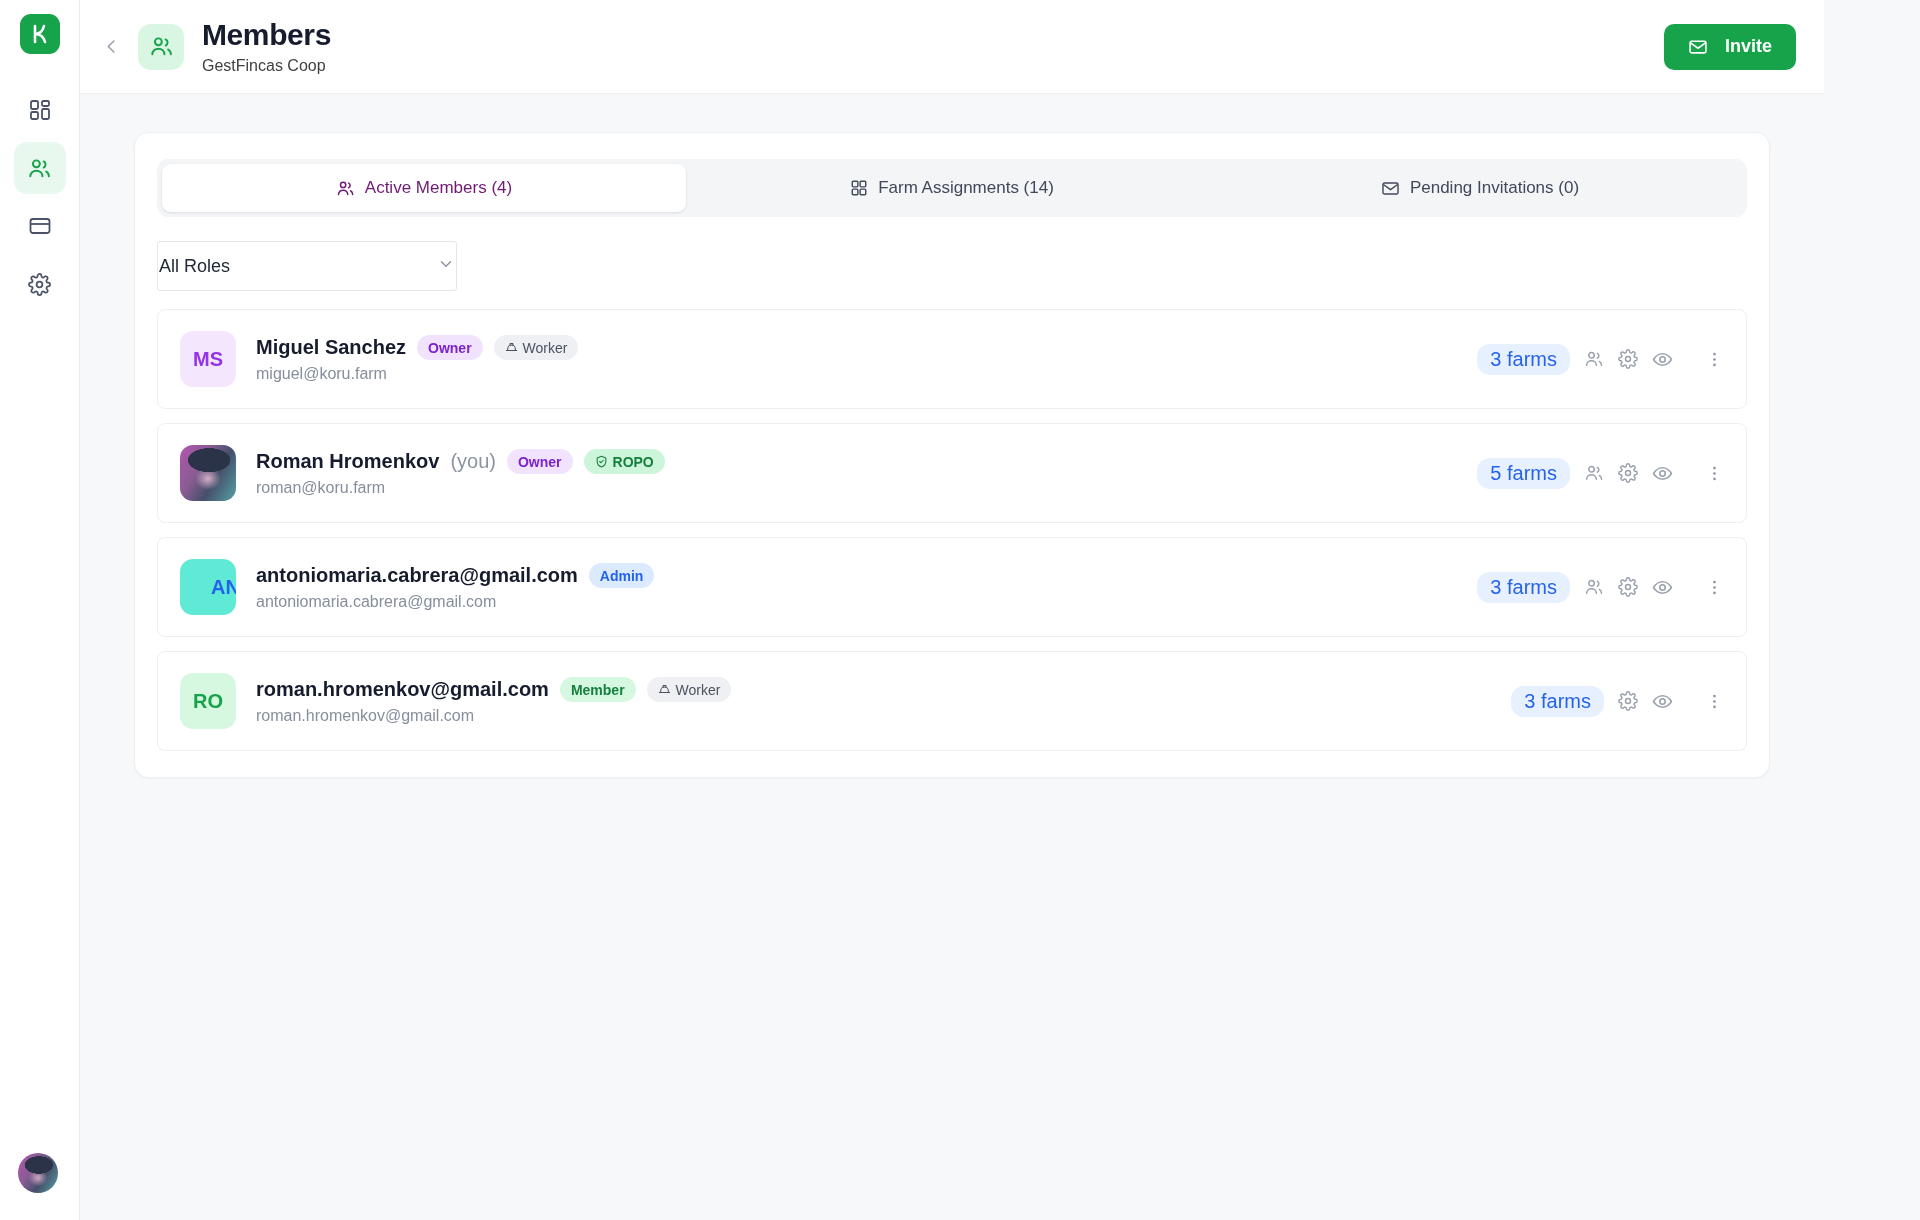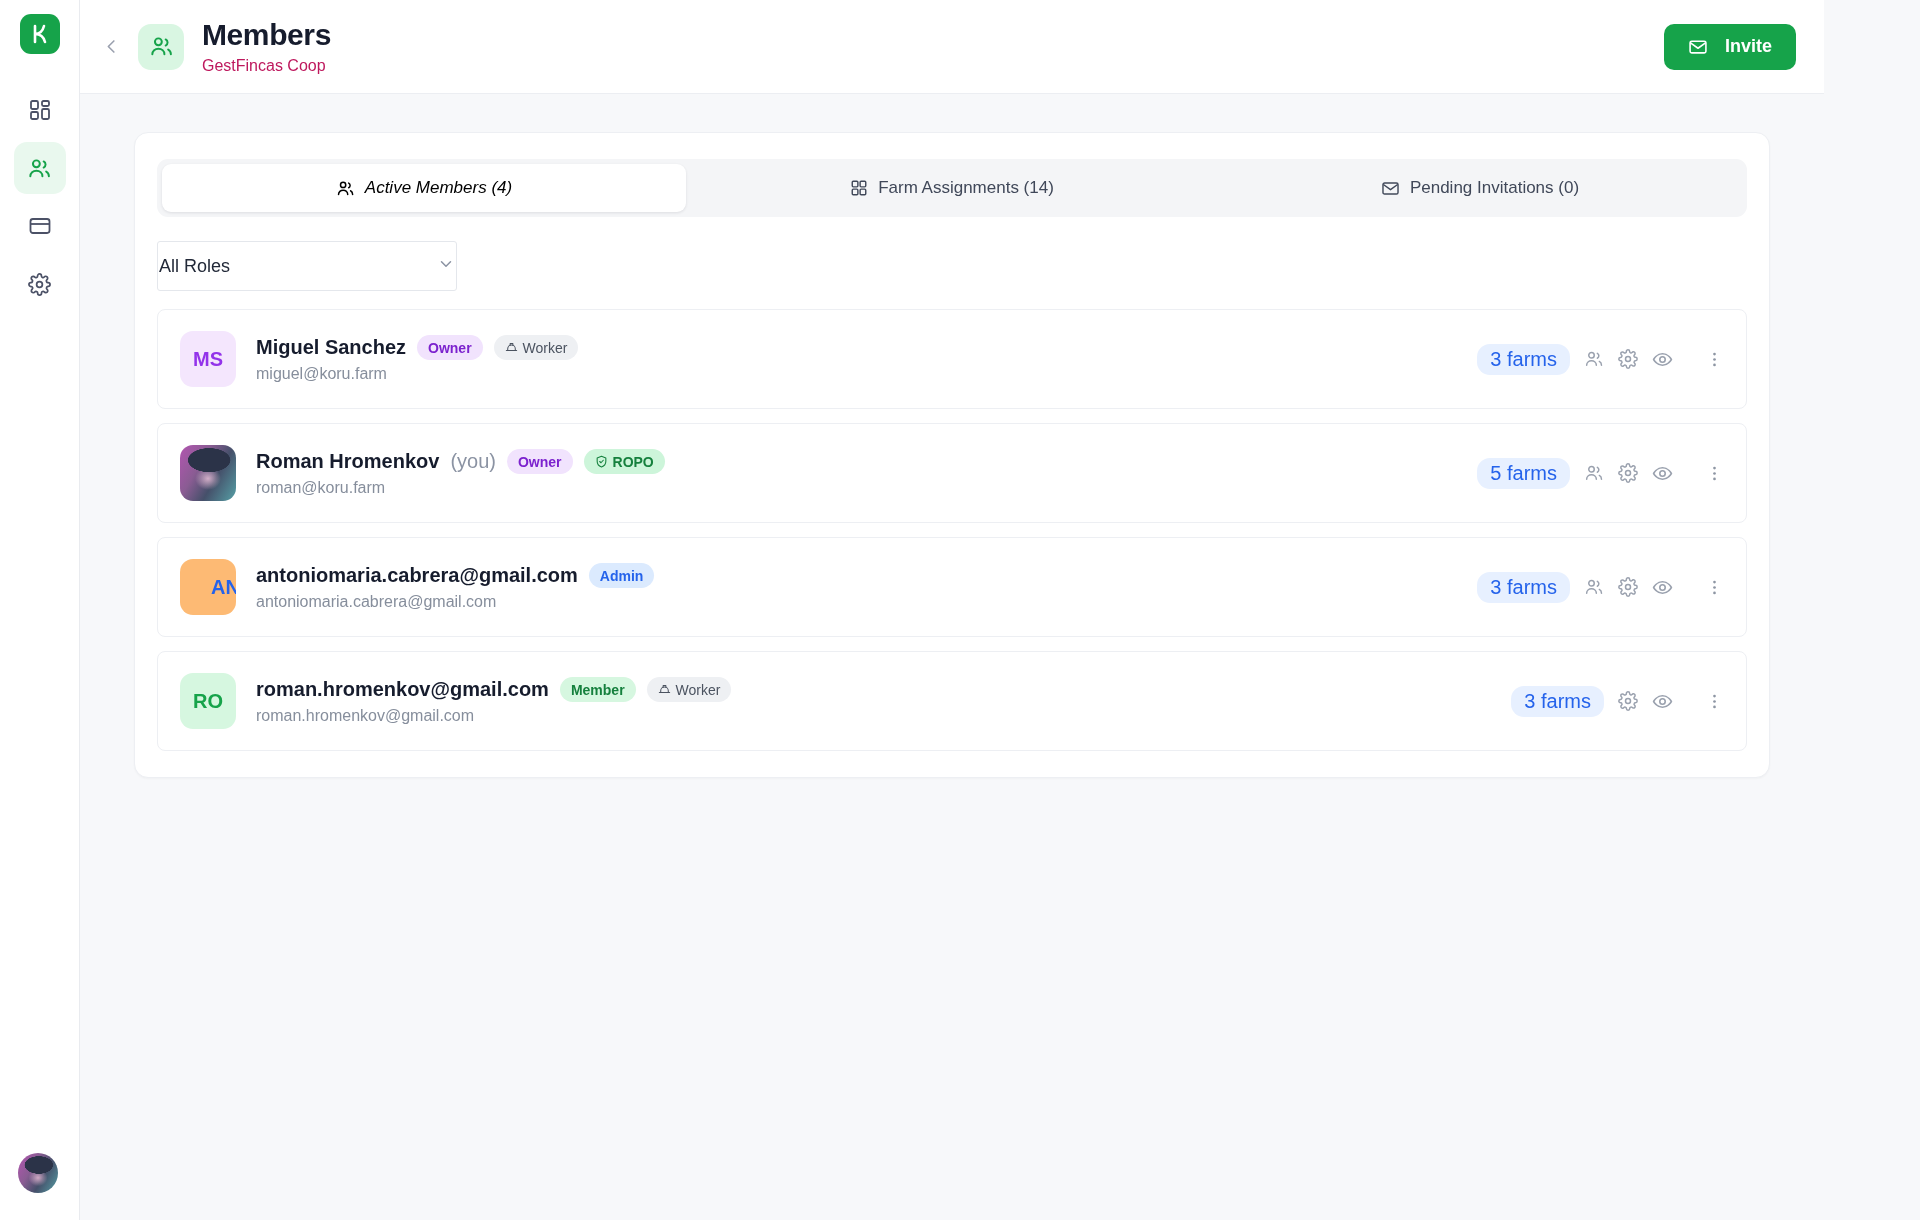--- a/index.html
+++ b/index.html
@@ -67,21 +67,21 @@
     color: #9aa0ae; cursor: pointer; margin-right: 10px;
   }
   .page-icon {
     width: 46px; height: 46px; border-radius: 13px;
     background: #d9f6e2; color: #16a34a;
     display: flex; align-items: center; justify-content: center;
     margin-right: 18px;
   }
   .title-block { display: flex; flex-direction: column; justify-content: center; }
   .page-title { font-size: 30px; font-weight: bold; color: #161c2d; line-height: 1.12; letter-spacing: -0.4px; }
-  .page-sub { font-size: 16px; color: #be185d; margin-top: 5px; }
+  .page-sub { font-size: 16px; color: #404040; margin-top: 5px; }
   .spacer { flex: 1; }
   .invite-btn {
     height: 46px; padding: 0 24px; border-radius: 10px;
     background: #16a34a; color: #fff;
     display: flex; align-items: center; gap: 17px;
     font-size: 18px; font-weight: bold; border: none; cursor: pointer;
   }
 
   
   .main { flex: 1; padding: 38px 54px; overflow: hidden; }
@@ -96,21 +96,21 @@
     display: flex; background: #f4f5f7; border-radius: 11px;
     padding: 5px; gap: 4px;
   }
   .tab {
     flex: 1; height: 48px; border-radius: 9px;
     display: flex; align-items: center; justify-content: center; gap: 10px;
     font-size: 17px; color: #404859; cursor: pointer;
     background: transparent; border: none;
     font-family: inherit;
   }
-  .tab.active { background: #fff; box-shadow: 0 1px 3px rgba(16,24,40,.10); color: #000000; font-style: italic; }
+  .tab.active { background: #fff; box-shadow: 0 1px 3px rgba(16,24,40,.10); color: #701a75; }
 
   
   .filters { display: flex; gap: 18px; margin-top: 24px; }
   .search-wrap {
     flex: 1; height: 50px; border: 1px solid #e4e7ec; border-radius: 10px;
     display: flex; align-items: center; padding: 0 16px; gap: 12px;
     background: #fff;
   }
   .search-wrap input {
     flex: 1; border: none; outline: none; font-size: 17px;
@@ -131,21 +131,21 @@
     height: 100px; display: flex; align-items: center;
     padding: 0 22px; background: #fff;
   }
   .avatar {
     width: 56px; height: 56px; border-radius: 13px;
     display: flex; align-items: center; justify-content: center;
     font-size: 20px; font-weight: bold; flex: 0 0 56px;
     margin-right: 20px; overflow: hidden;
   }
   .av-ms { background: #f4e6fd; color: #9333ea; }
-  .av-an { background: #fdba74; color: #2563eb; padding-left: 35px; }
+  .av-an { background: #5eead4; color: #2563eb; padding-left: 35px; }
   .av-ro { background: #d6f7e0; color: #16a34a; }
   .av-photo { background: linear-gradient(120deg,#b255b0 0%,#8a5c93 35%,#45506a 62%,#56a0a6 100%); }
   .av-photo .face {
     width: 100%; height: 100%;
     background:
       radial-gradient(ellipse 60% 34% at 52% 27%, #2b3348 0%, #2b3348 62%, transparent 64%),
       radial-gradient(ellipse 32% 28% at 50% 60%, #d2aec8 0%, transparent 72%),
       linear-gradient(120deg,#b255b0 0%,#8a5c93 35%,#45506a 62%,#56a0a6 100%);
   }
   .row-info { display: flex; flex-direction: column; gap: 5px; min-width: 0; }

